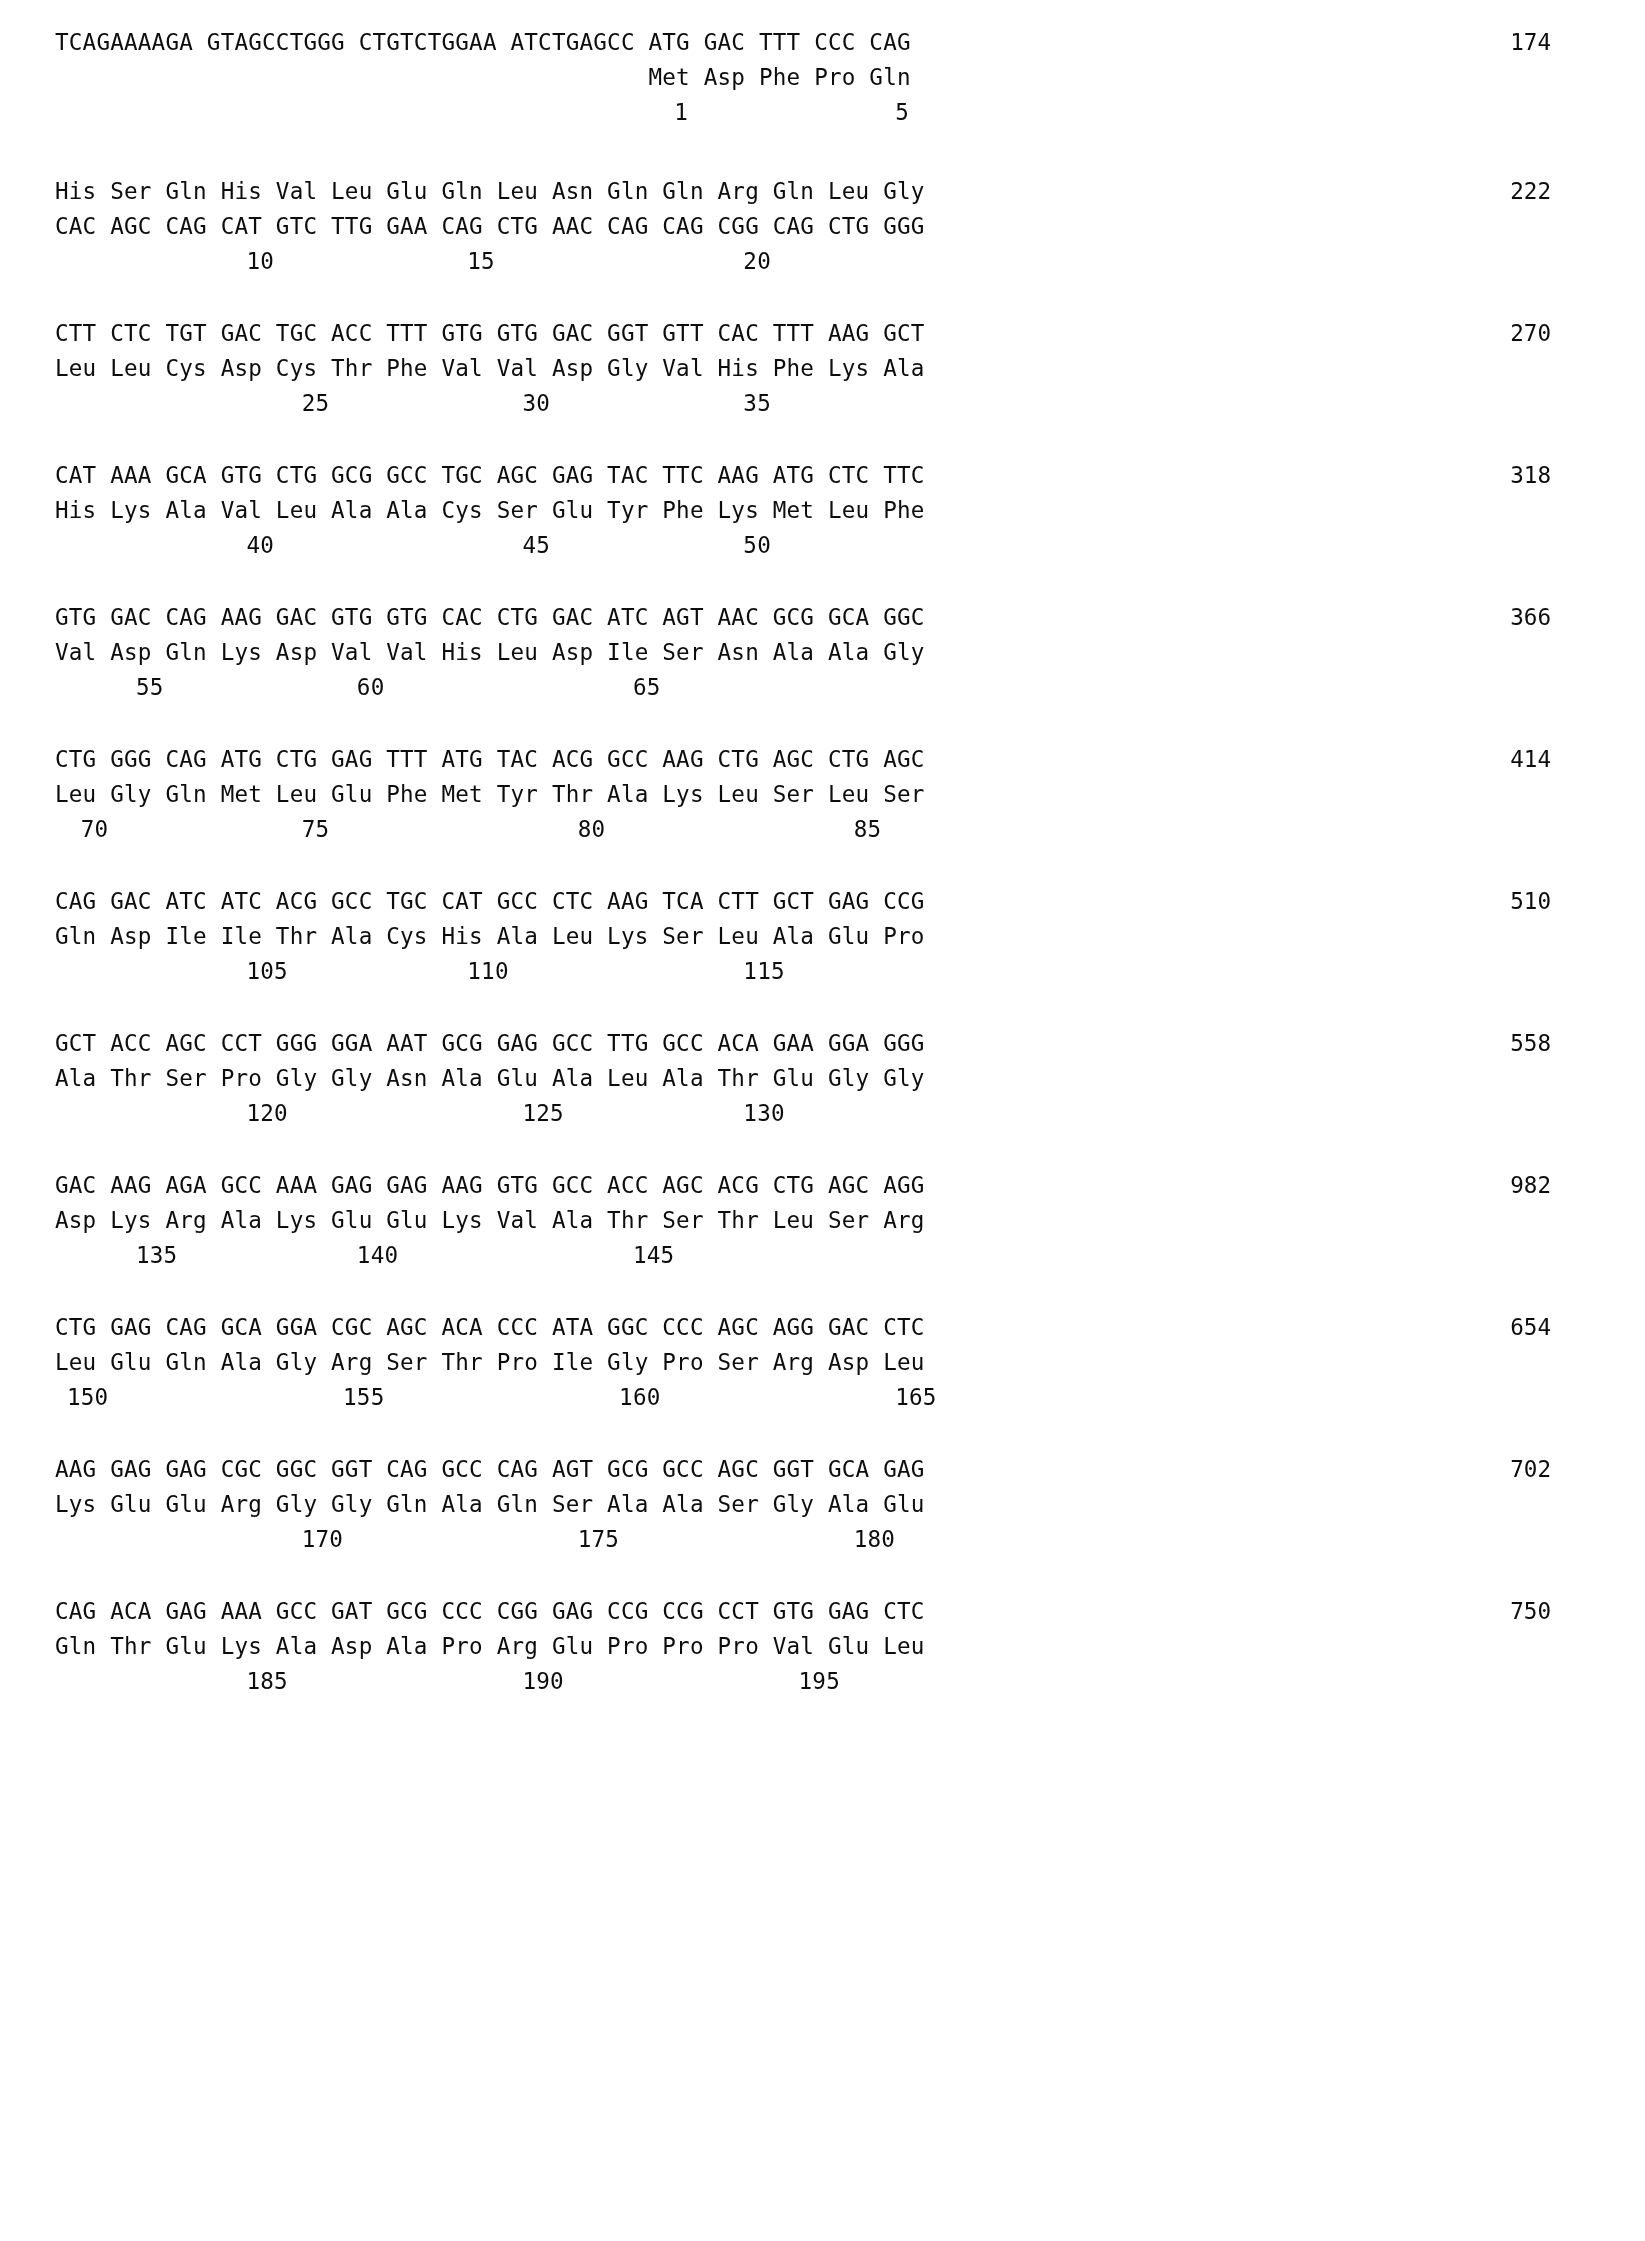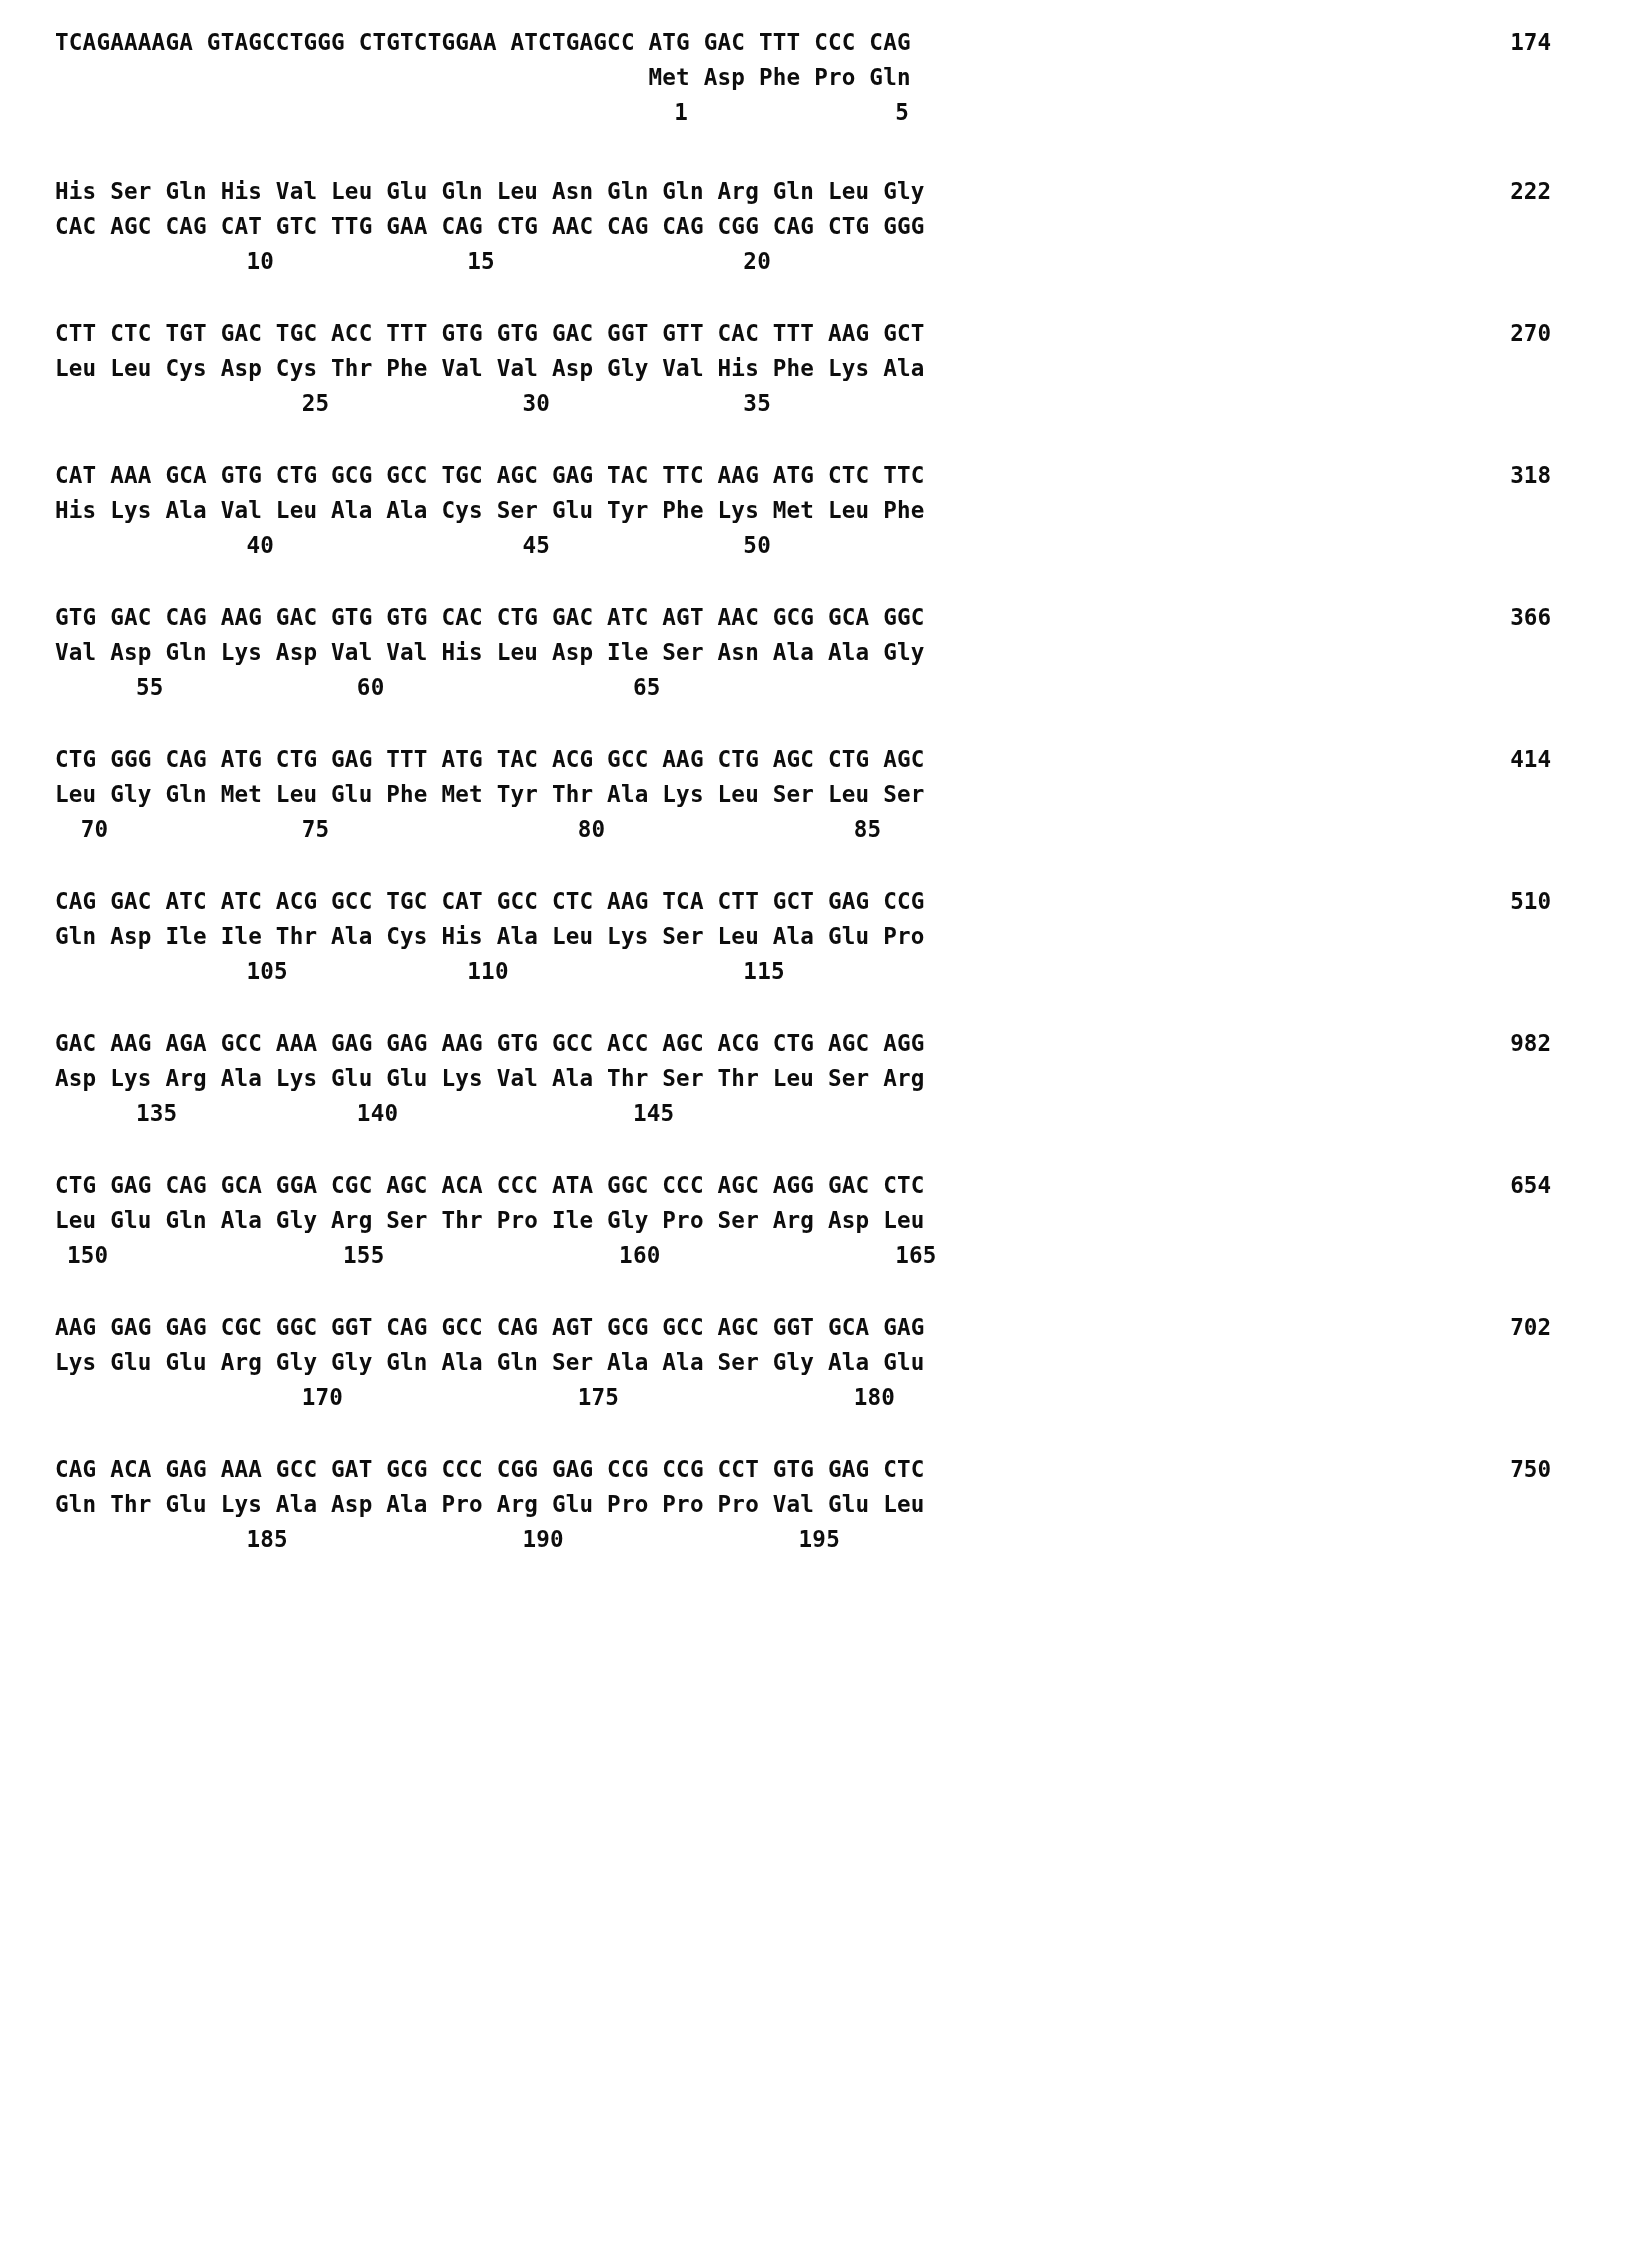--- a/index.html
+++ b/index.html
@@ -17,21 +17,20 @@
   }
   .page {
     box-sizing: border-box;
     width: 1646px;
     height: 2241px;
     padding: 25px 53px 0 55px;
   }
   .block {
     position: relative;
     margin-bottom: 37px;
-    font-weight: bold;
   }
   .block.first {
     margin-bottom: 44px;
   }
   .line {
     font-size: 22.6px;
     line-height: 35px;
     letter-spacing: 0.2px;
     white-space: pre;
   }
@@ -101,20 +100,26 @@
   </div>
 
 
   <div class="block">
     <div class="line dna">CAG GAC ATC ATC ACG GCC TGC CAT GCC CTC AAG TCA CTT GCT GAG CCG</div>
     <div class="line aa">Gln Asp Ile Ile Thr Ala Cys His Ala Leu Lys Ser Leu Ala Glu Pro</div>
     <div class="line num">             105             110                 115</div>
     <div class="rightnum">510</div>
   </div>
 
+  <div class="block">
+    <div class="line dna">GCT ACC AGC CCT GGG GGA AAT GCG GAG GCC TTG GCC ACA GAA GGA GGG</div>
+    <div class="line aa">Ala Thr Ser Pro Gly Gly Asn Ala Glu Ala Leu Ala Thr Glu Gly Gly</div>
+    <div class="line num">             120                 125             130</div>
+    <div class="rightnum">558</div>
+  </div>
 
   <div class="block">
     <div class="line dna">GAC AAG AGA GCC AAA GAG GAG AAG GTG GCC ACC AGC ACG CTG AGC AGG</div>
     <div class="line aa">Asp Lys Arg Ala Lys Glu Glu Lys Val Ala Thr Ser Thr Leu Ser Arg</div>
     <div class="line num">     135             140                 145</div>
     <div class="rightnum">982</div>
   </div>
 
   <div class="block">
     <div class="line dna">CTG GAG CAG GCA GGA CGC AGC ACA CCC ATA GGC CCC AGC AGG GAC CTC</div>

